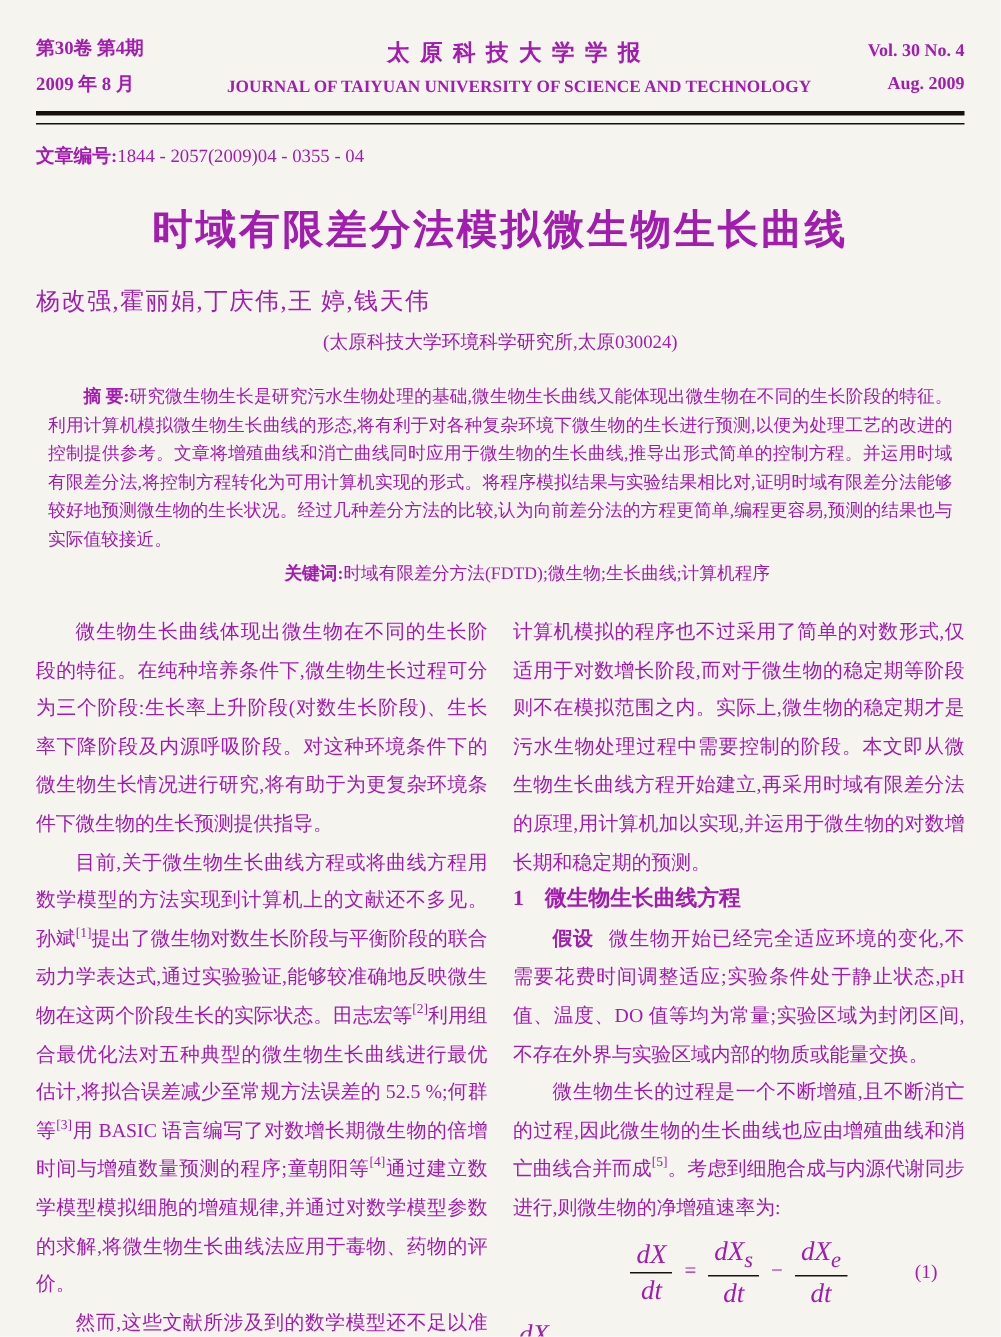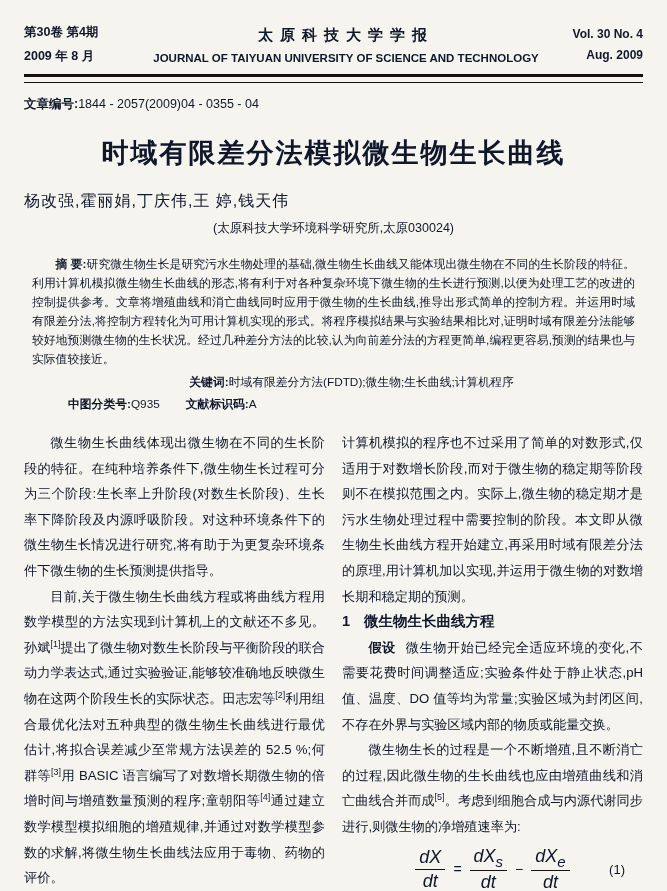--- a/index.html
+++ b/index.html
@@ -2,22 +2,22 @@
 <html><head>
 <meta charset="utf-8">
 <style>
   html,body{margin:0;padding:0;}
   .page{
     position:relative;
     width:667px;height:891px;
     background:#f6f4ef;
     box-sizing:border-box;
     padding:20px 24px 0 24px;
-    font-family:Liberation Sans, sans-serif;
-    color:#0f172a;
+    font-family:Liberation Serif, serif;
+    color:#a21caf;
     overflow:hidden;
   }
   
   .jheader{display:grid;grid-template-columns:120px 1fr 95px;align-items:center;margin-top:4px;}
   .jh-col{display:flex;flex-direction:column;gap:7px;}
   .jh-left{align-items:flex-start;}
   .jh-center{align-items:center;text-align:center;}
   .jh-right{align-items:flex-end;text-align:right;}
   .jh-cn-small{font-size:12.5px;font-weight:bold;}
   .jh-journal-cn{font-size:15px;font-weight:bold;letter-spacing:7px;white-space:nowrap;}
@@ -82,23 +82,20 @@
   <div class="title">时域有限差分法模拟微生物生长曲线</div>
   <div class="authors">杨改强,霍丽娟,丁庆伟,王  婷,钱天伟</div>
   <div class="affiliation">(太原科技大学环境科学研究所,太原030024)</div>
 
   <div class="abstract">
     <span class="blb">摘  要:</span><span>研究微生物生长是研究污水生物处理的基础,微生物生长曲线又能体现出微生物在不同的生长阶段的特征。利用计算机模拟微生物生长曲线的形态,将有利于对各种复杂环境下微生物的生长进行预测,以便为处理工艺的改进的控制提供参考。文章将增殖曲线和消亡曲线同时应用于微生物的生长曲线,推导出形式简单的控制方程。并运用时域有限差分法,将控制方程转化为可用计算机实现的形式。将程序模拟结果与实验结果相比对,证明时域有限差分法能够较好地预测微生物的生长状况。经过几种差分方法的比较,认为向前差分法的方程更简单,编程更容易,预测的结果也与实际值较接近。</span>
   </div>
   <div class="kwline">
     <span class="blb">关键词:</span><span>时域有限差分方法(FDTD);微生物;生长曲线;计算机程序</span>
   </div>
-  <div class="clsline">
-    <span class="blb">中图分类号:</span><span>Q935</span><span class="clsgap"></span><span class="blb">文献标识码:</span><span>A</span>
-  </div>
 
   <div class="body-cols">
 
     <div class="col">
       <p class="indent refsup">微生物生长曲线体现出微生物在不同的生长阶段的特征。在纯种培养条件下,微生物生长过程可分为三个阶段:生长率上升阶段(对数生长阶段)、生长率下降阶段及内源呼吸阶段。对这种环境条件下的微生物生长情况进行研究,将有助于为更复杂环境条件下微生物的生长预测提供指导。</p>
       <p class="indent refsup">目前,关于微生物生长曲线方程或将曲线方程用数学模型的方法实现到计算机上的文献还不多见。孙斌<sup>[1]</sup>提出了微生物对数生长阶段与平衡阶段的联合动力学表达式,通过实验验证,能够较准确地反映微生物在这两个阶段生长的实际状态。田志宏等<sup>[2]</sup>利用组合最优化法对五种典型的微生物生长曲线进行最优估计,将拟合误差减少至常规方法误差的 52.5 %;何群等<sup>[3]</sup>用 BASIC 语言编写了对数增长期微生物的倍增时间与增殖数量预测的程序;童朝阳等<sup>[4]</sup>通过建立数学模型模拟细胞的增殖规律,并通过对数学模型参数的求解,将微生物生长曲线法应用于毒物、药物的评价。</p>
       <p class="indent refsup">然而,这些文献所涉及到的数学模型还不足以准确表达微生物增殖与消亡同时存在的过程,用于</p>
 
     </div>
 

